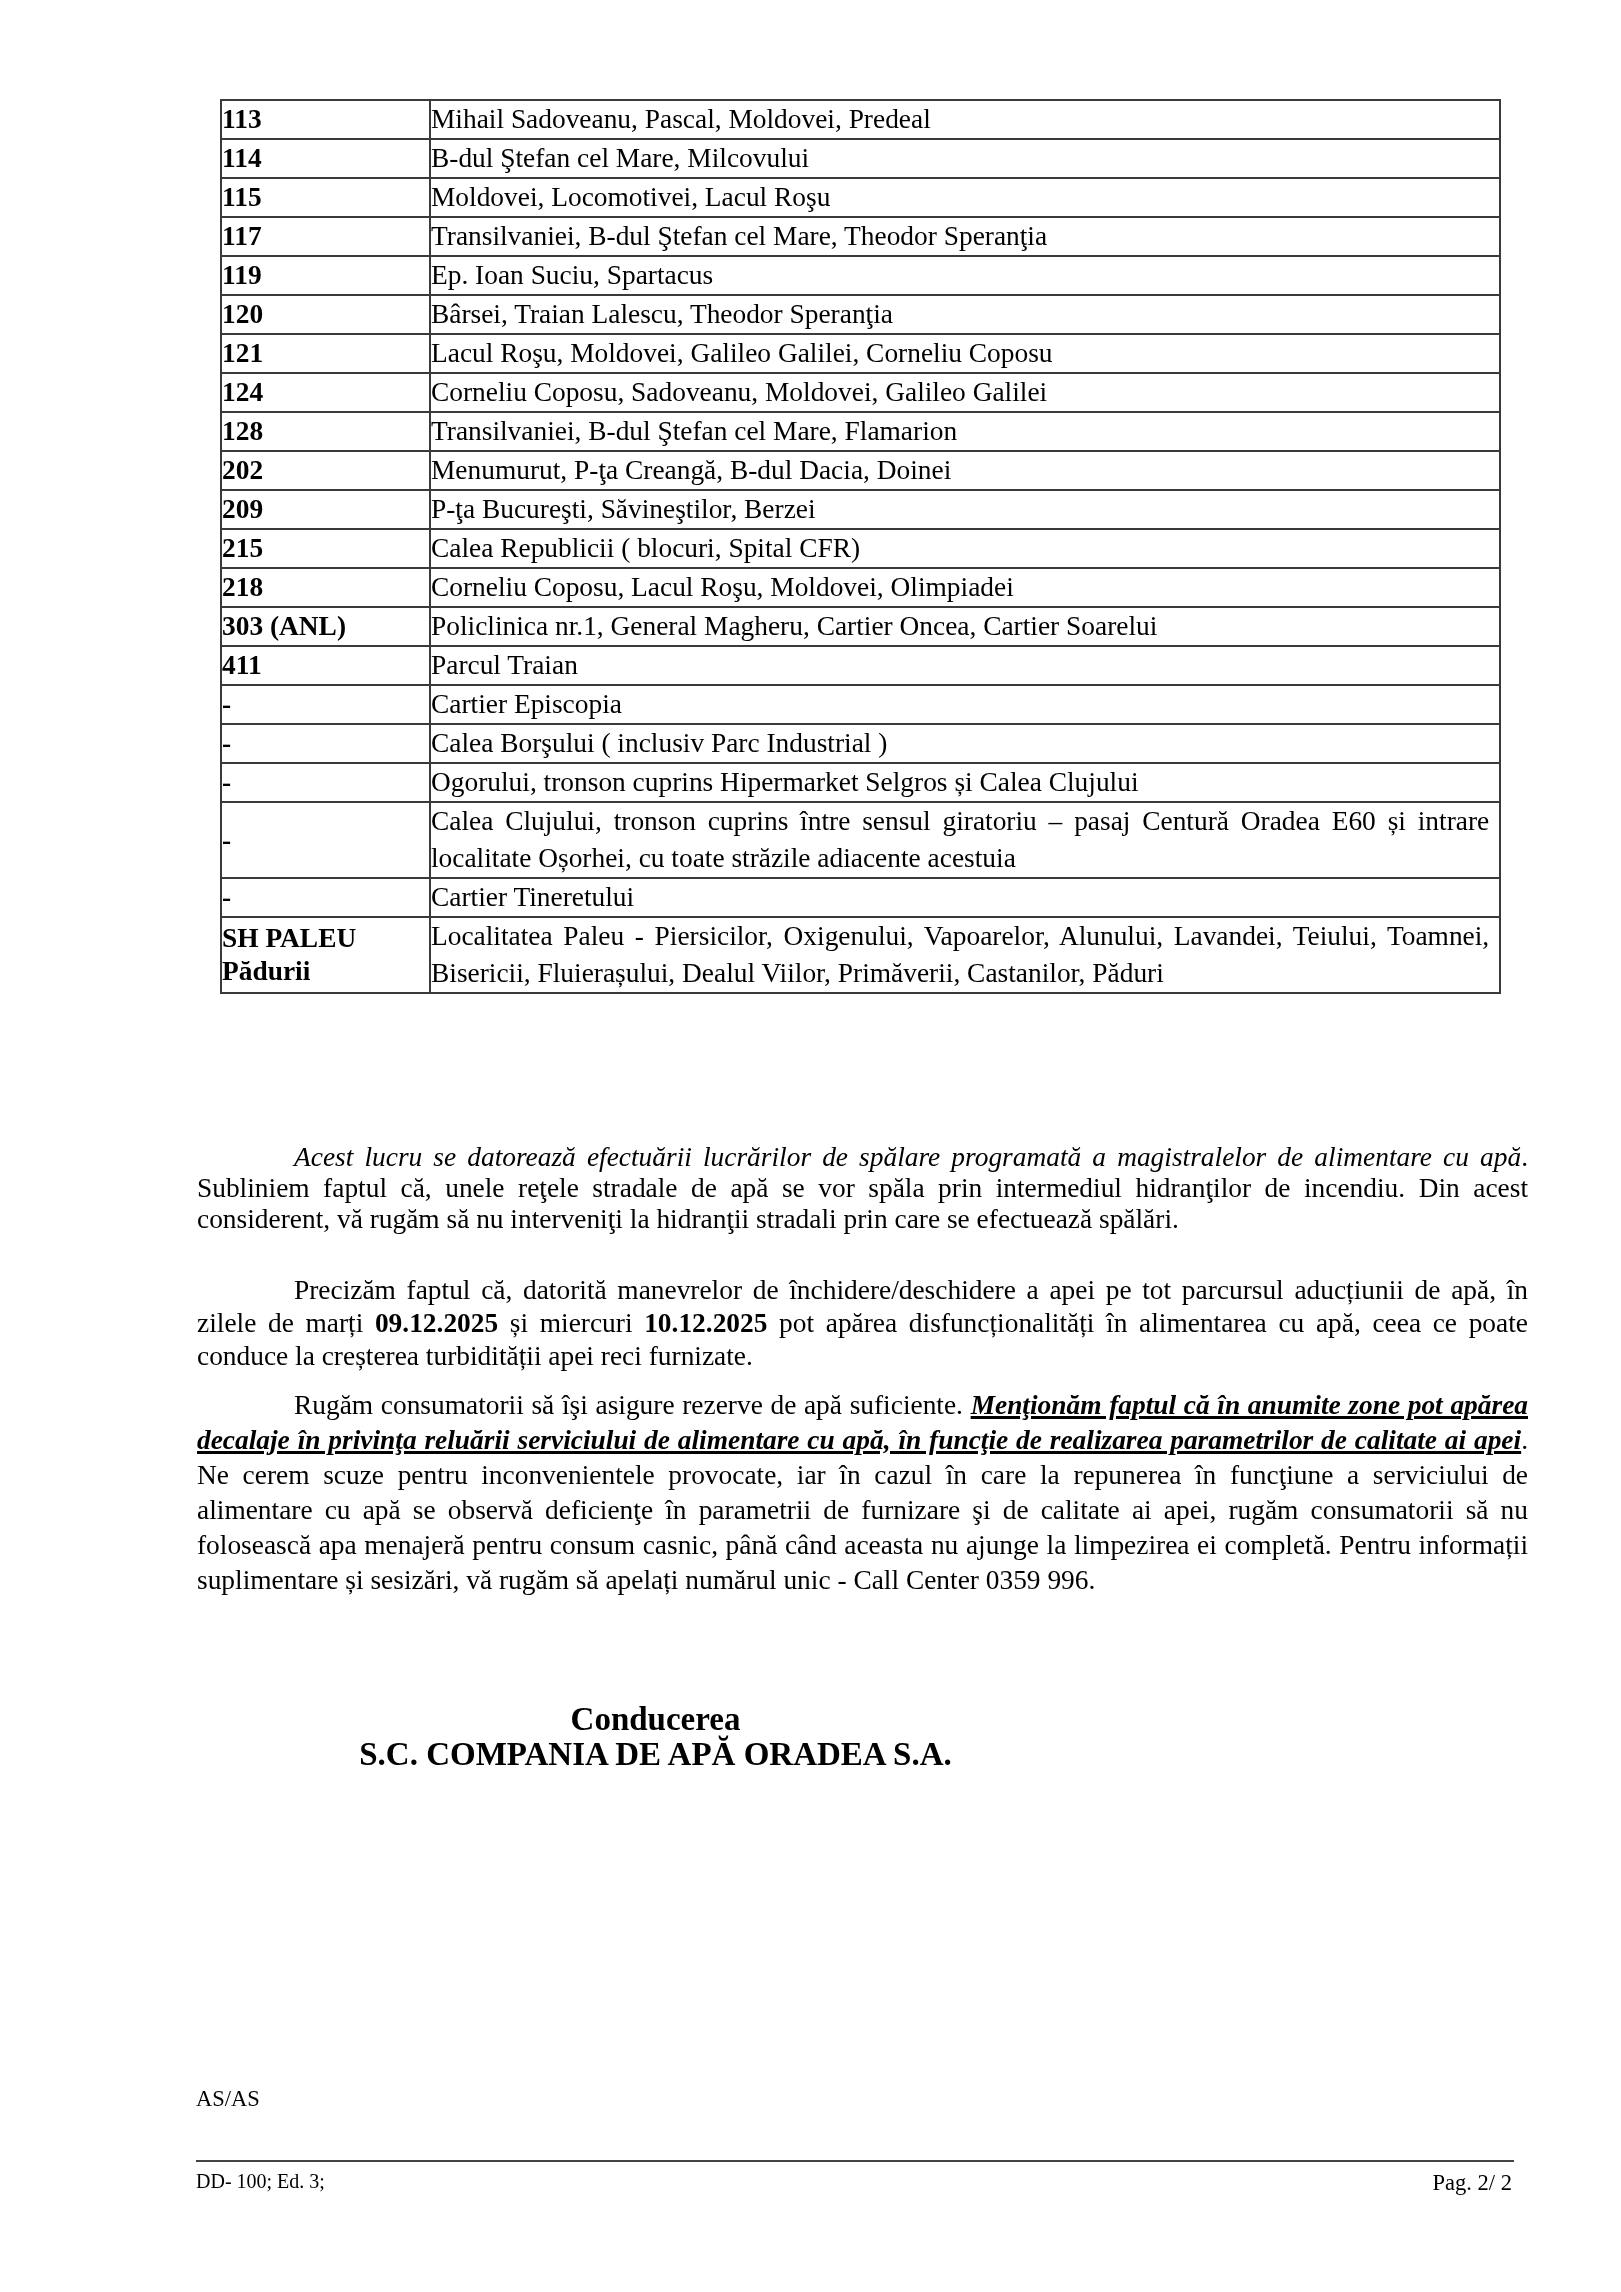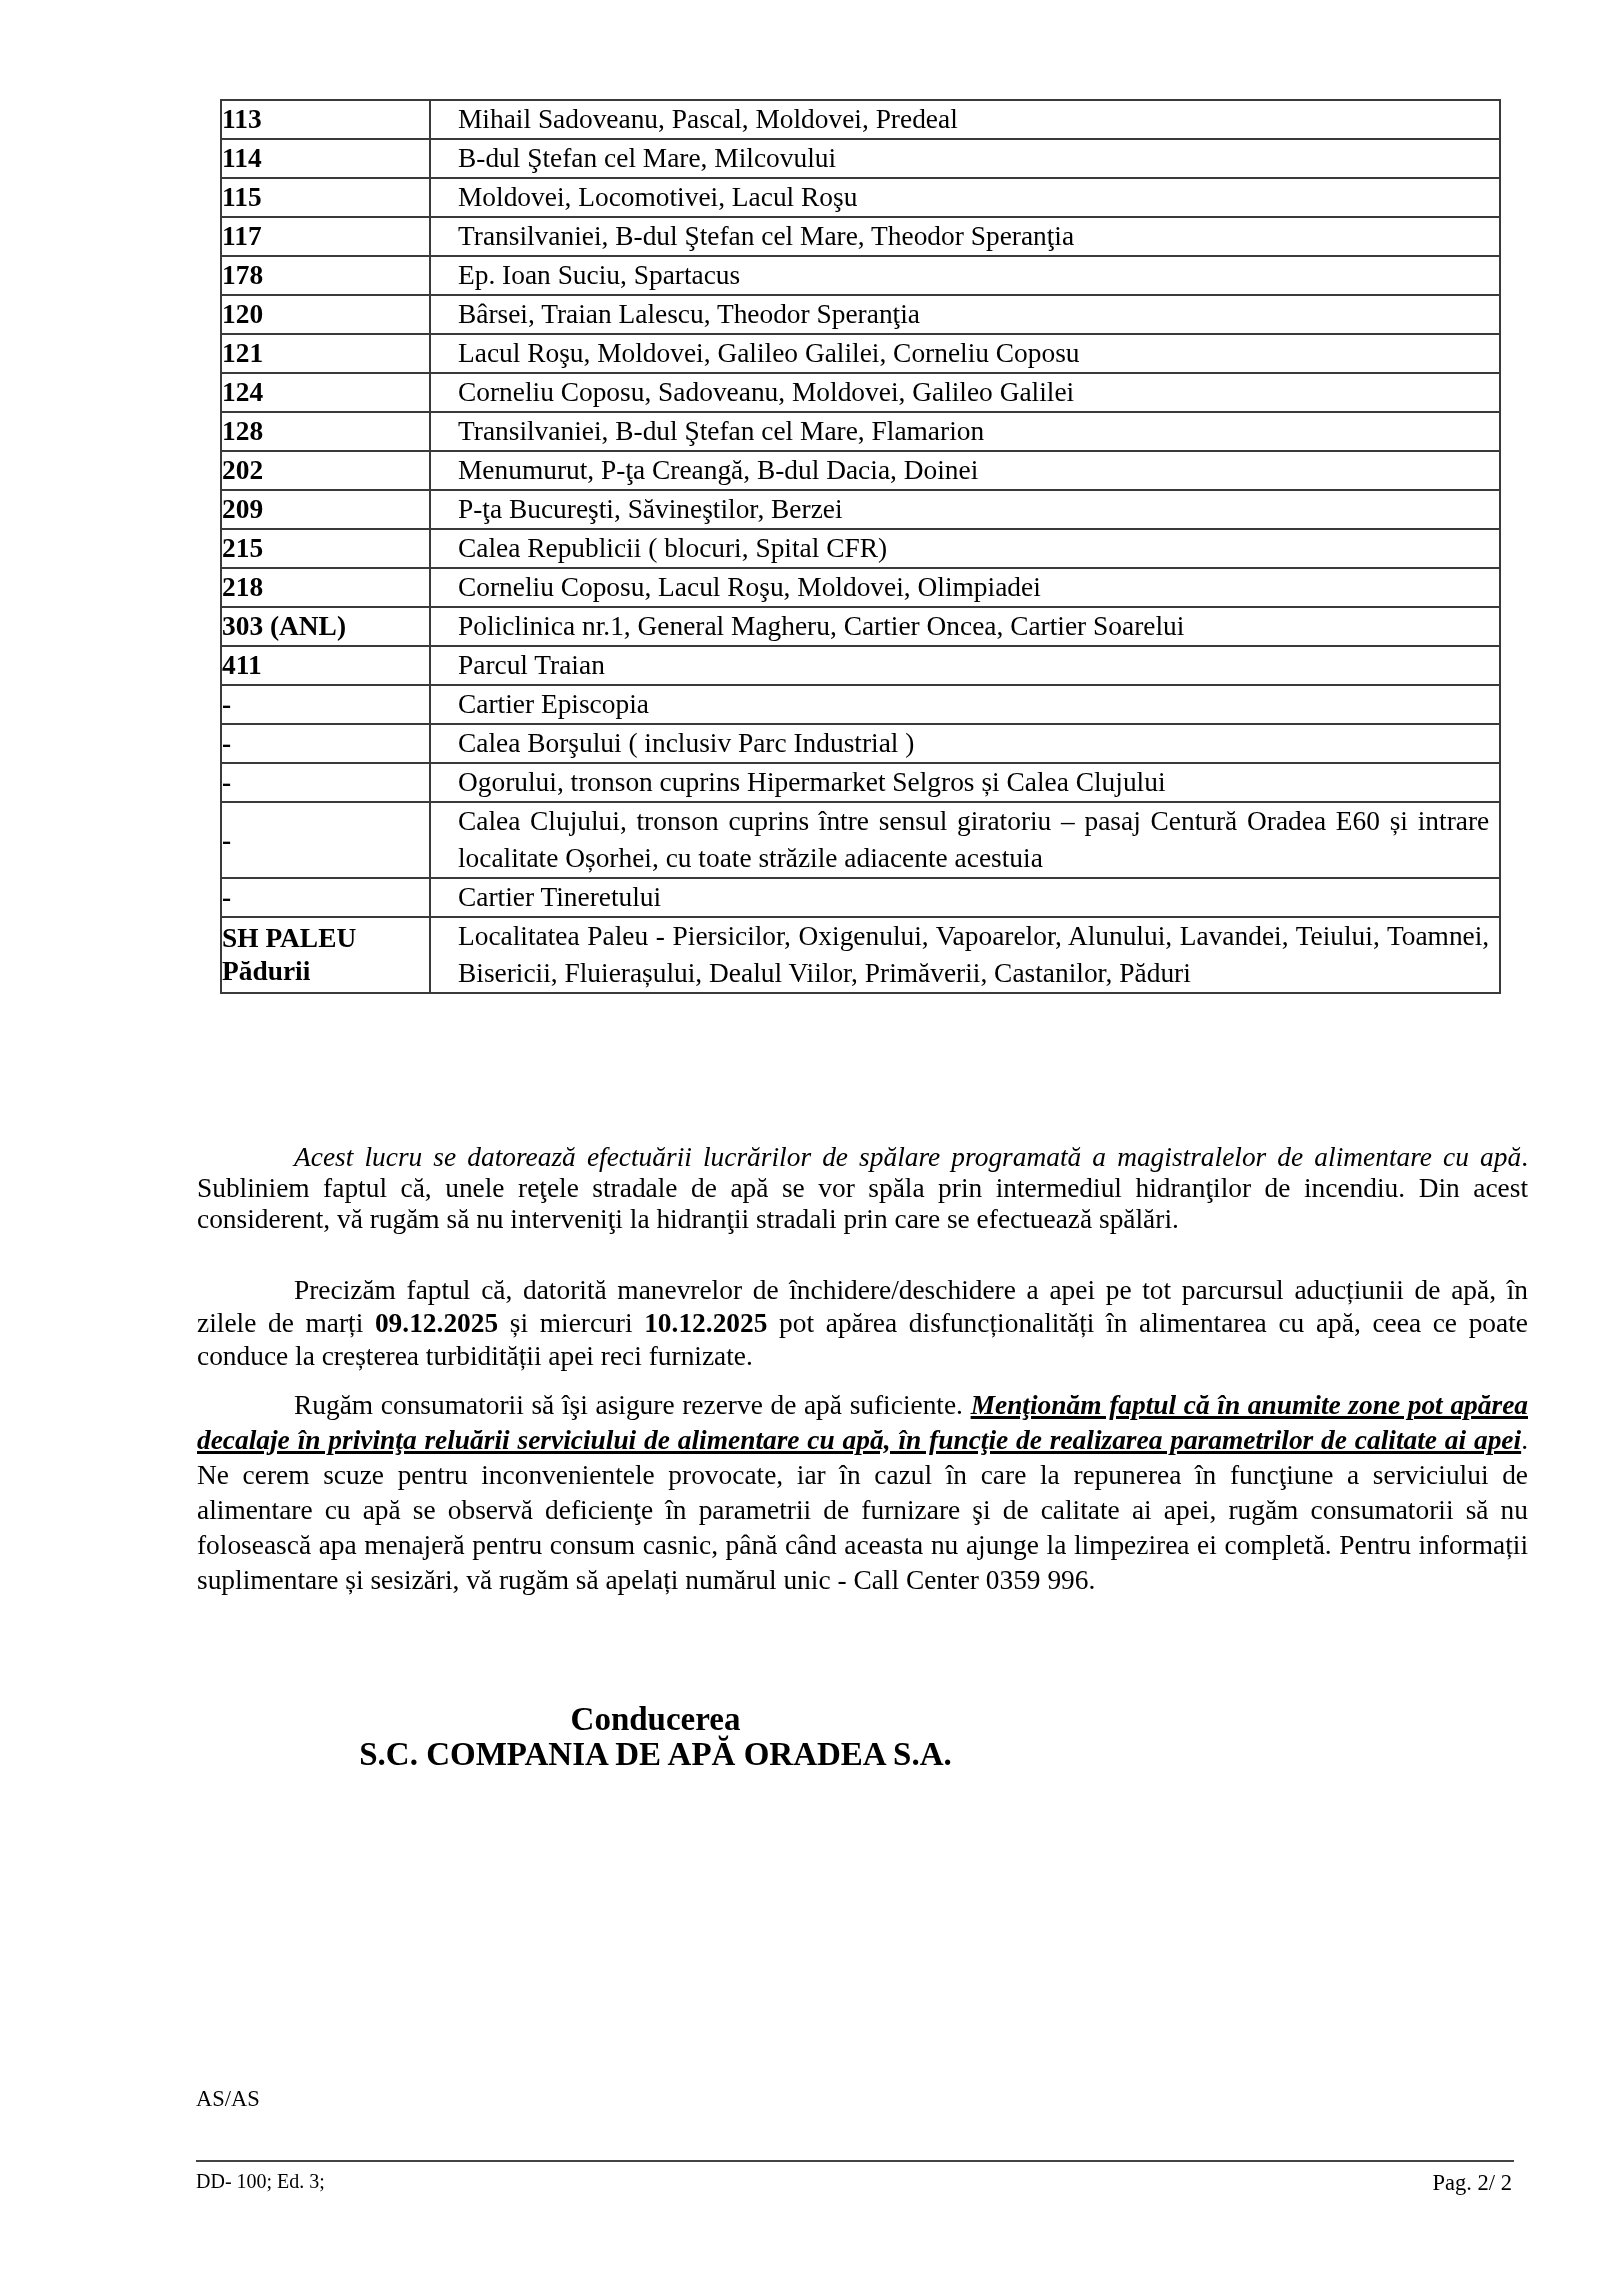--- a/index.html
+++ b/index.html
@@ -13,21 +13,21 @@
     border-collapse: collapse; table-layout: fixed;
   }
   .tbl td {
     border: 2px solid #3a3a3a; padding: 0; font-size: 27.4px; line-height: 37px;
     vertical-align: middle;
   }
   .tbl td.code {
     width: 207px; text-align: left; font-weight: bold;
   }
   .tbl td.desc {
-    padding-left: 27px; padding-right: 9.8px;
+    padding-left: 0; padding-right: 9.8px;
   }
   .tbl tr.single td { height: 35px; }
   .tbl td.justify { text-align: justify; text-align-last: left; }
   .code-line { display: block; line-height: 33px; }
 
   .para {
     position: absolute; left: 197px; width: 1331px; font-size: 27.4px;
     text-align: justify; margin: 0;
   }
   .para .indent { display: inline-block; width: 97px; }
@@ -65,21 +65,21 @@
       </tr>
     <tr class="single">
         <td class="code">115</td>
         <td class="desc">Moldovei, Locomotivei, Lacul Roşu</td>
       </tr>
     <tr class="single">
         <td class="code">117</td>
         <td class="desc">Transilvaniei, B-dul Ştefan cel Mare, Theodor Speranţia</td>
       </tr>
     <tr class="single">
-        <td class="code">178</td>
+        <td class="code">119</td>
         <td class="desc">Ep. Ioan Suciu, Spartacus</td>
       </tr>
     <tr class="single">
         <td class="code">120</td>
         <td class="desc">Bârsei, Traian Lalescu, Theodor Speranţia</td>
       </tr>
     <tr class="single">
         <td class="code">121</td>
         <td class="desc">Lacul Roşu, Moldovei, Galileo Galilei, Corneliu Coposu</td>
       </tr>

